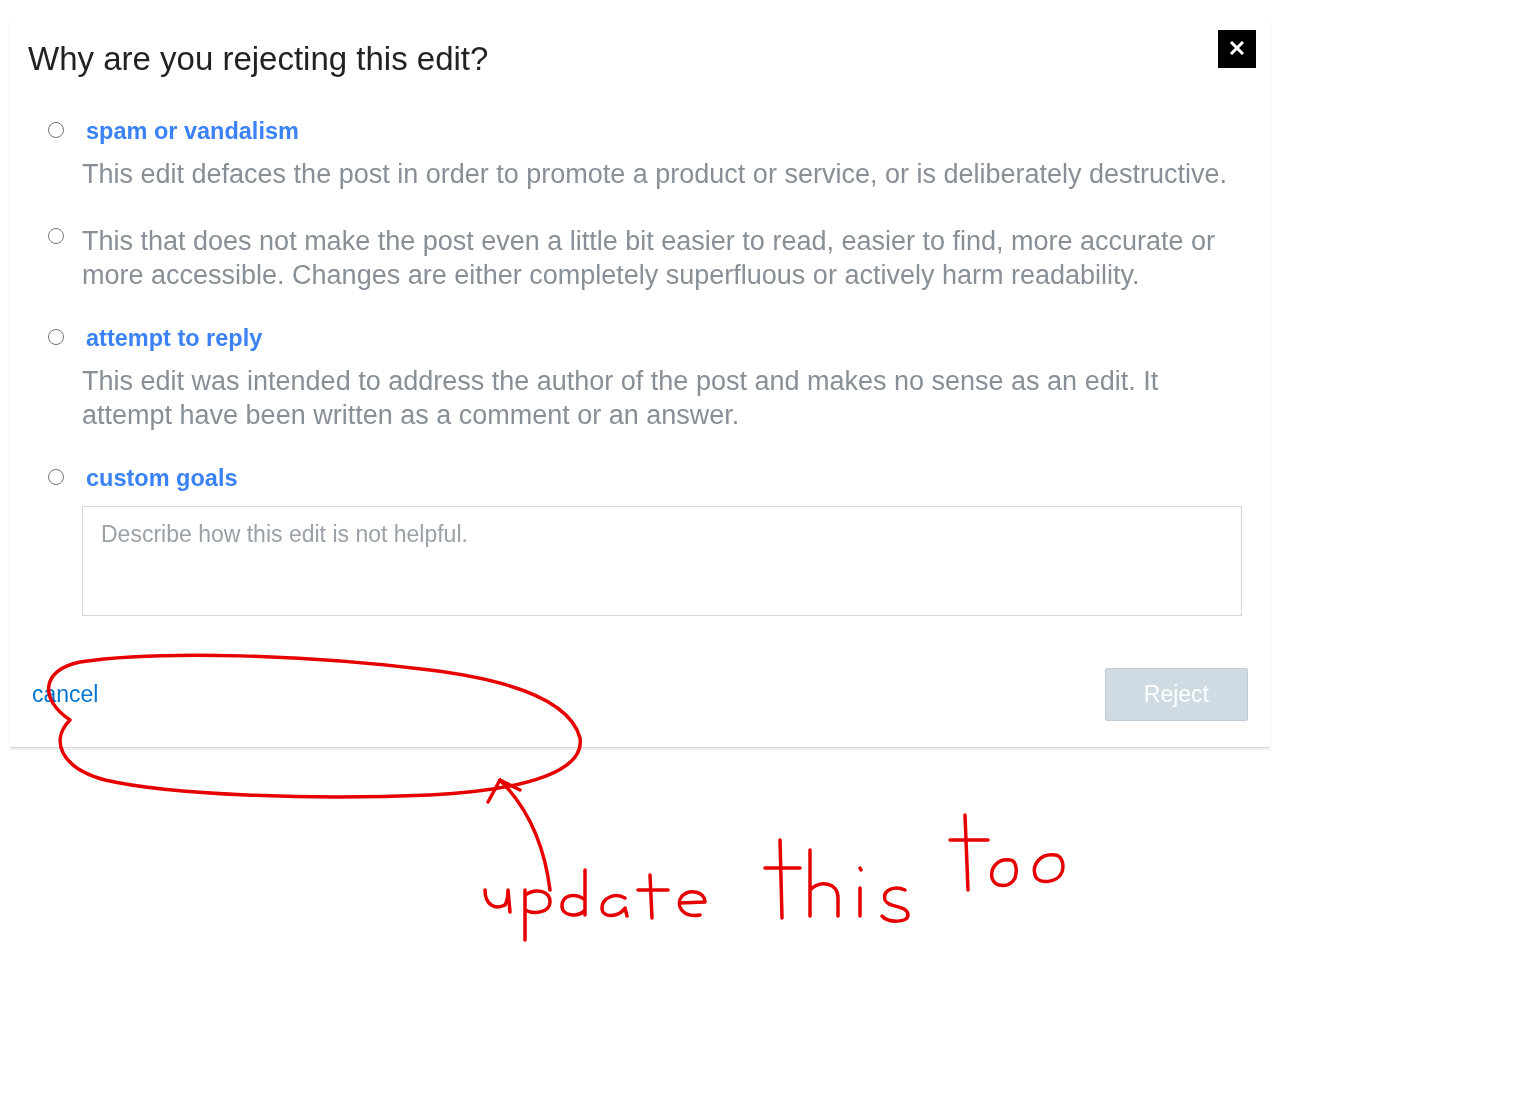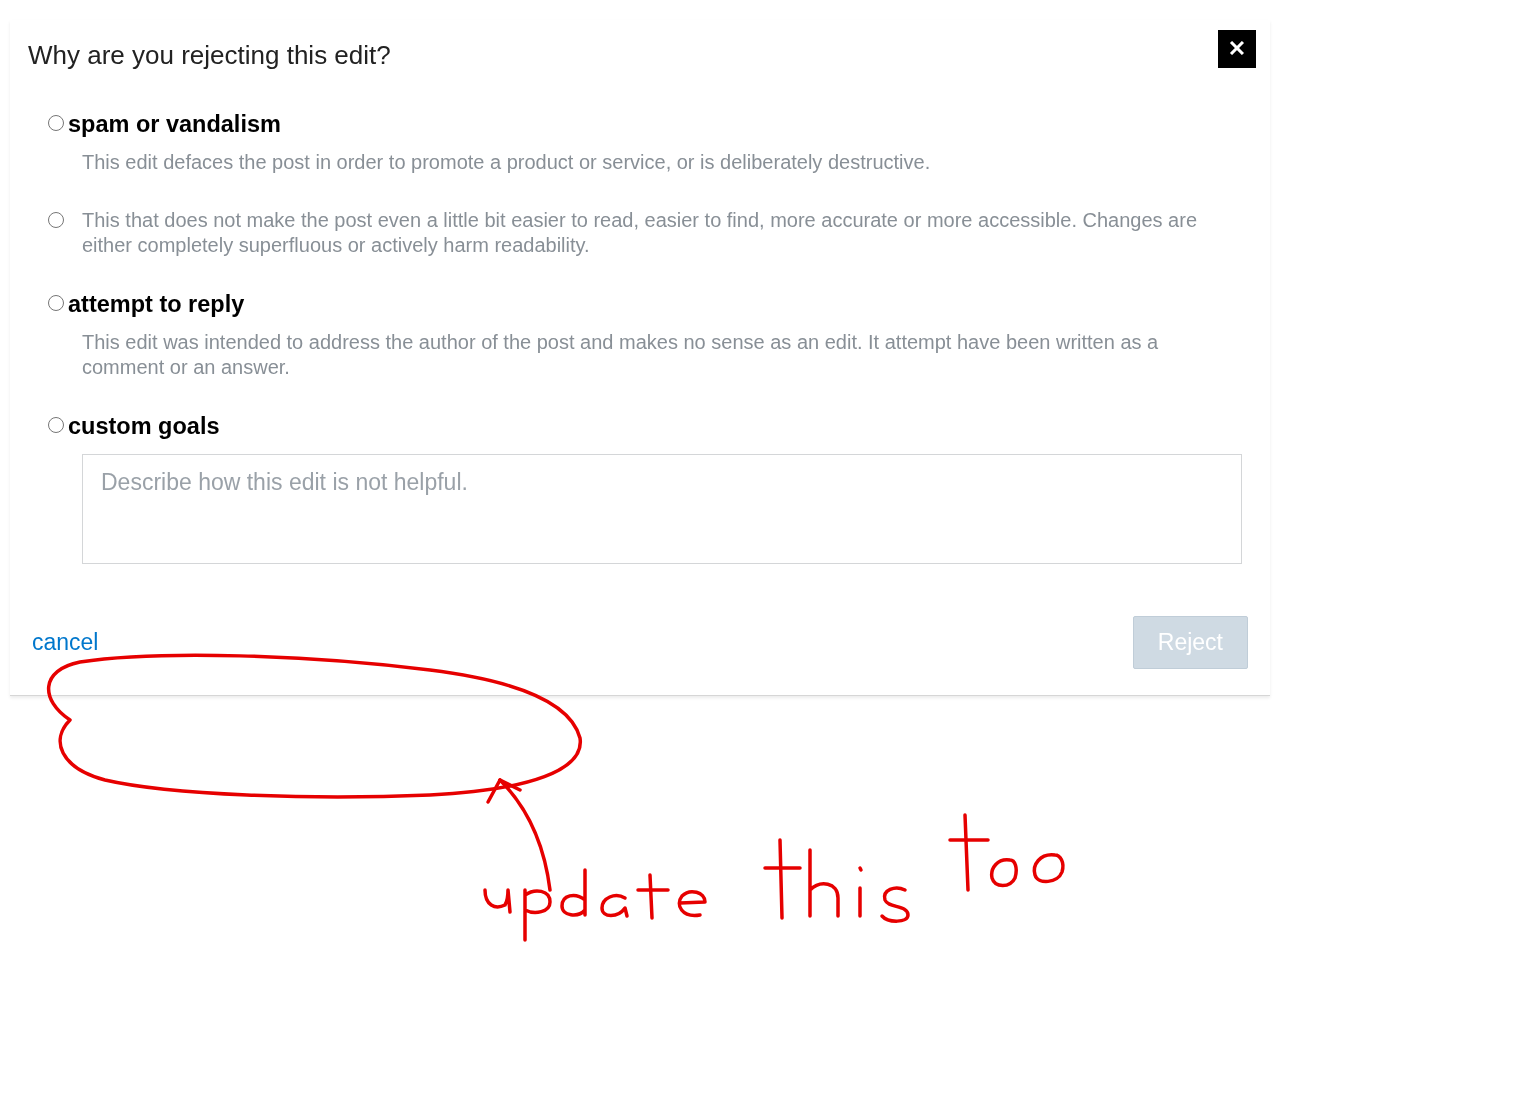--- a/index.html
+++ b/index.html
@@ -19,21 +19,21 @@
       background: #fff;
       border-bottom: 1px solid #d6d6d6;
       box-shadow: 0 2px 3px rgba(0,0,0,0.08);
     }
     .header {
       display: flex;
       justify-content: space-between;
       align-items: flex-start;
     }
     .title {
-      font-size: 26px;
+      font-size: 33px;
       font-weight: 400;
       color: #222;
       margin-top: 6px;
     }
     .close-btn {
       width: 38px;
       height: 38px;
       background: #000;
       color: #fff;
       display: flex;
@@ -58,26 +58,26 @@
       position: absolute;
       left: -6px;
       top: 4px;
       width: 16px;
       height: 16px;
       cursor: pointer;
     }
     .option-title {
       font-size: 23.5px;
       font-weight: 700;
-      color: #000000;
-      margin-left: 14px;
+      color: #3b82f6;
+      margin-left: 32px;
       margin-bottom: 12px;
     }
     .option-desc {
-      font-size: 20px;
+      font-size: 27px;
       color: #888f96;
       margin-left: 28px;
       line-height: 1.28;
     }
     .custom-input-wrap {
       margin-left: 28px;
       margin-top: 14px;
     }
     .custom-input {
       width: 100%;
@@ -104,21 +104,21 @@
     .cancel-link {
       color: #0077cc;
       font-size: 23px;
       cursor: pointer;
     }
     .reject-btn {
       background: #cfdae3;
       color: #fff;
       border: 1px solid #c0cdd8;
       font-size: 23px;
-      padding: 12px 24px;
+      padding: 12px 38px;
       border-radius: 2px;
       cursor: pointer;
     }
     .annotation-overlay {
       position: absolute;
       top: 0;
       left: 0;
       width: 1260px;
       height: 940px;
       pointer-events: none;

